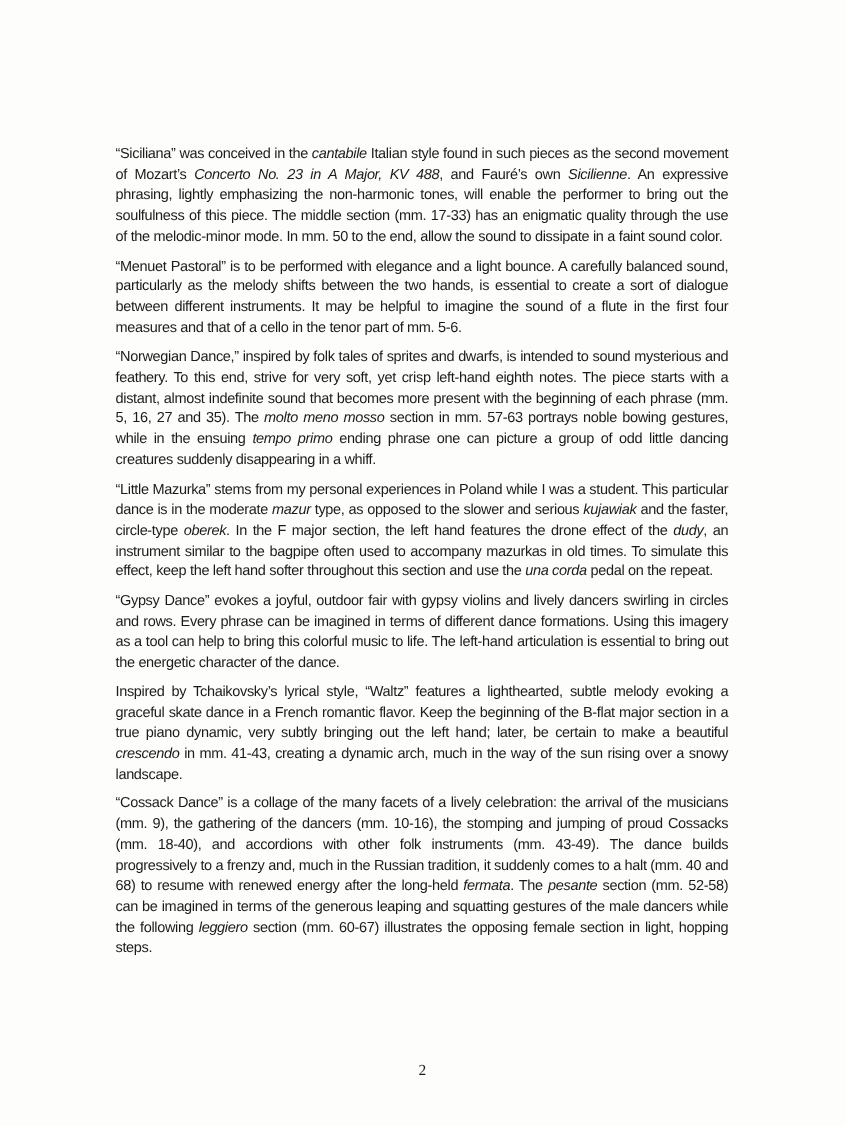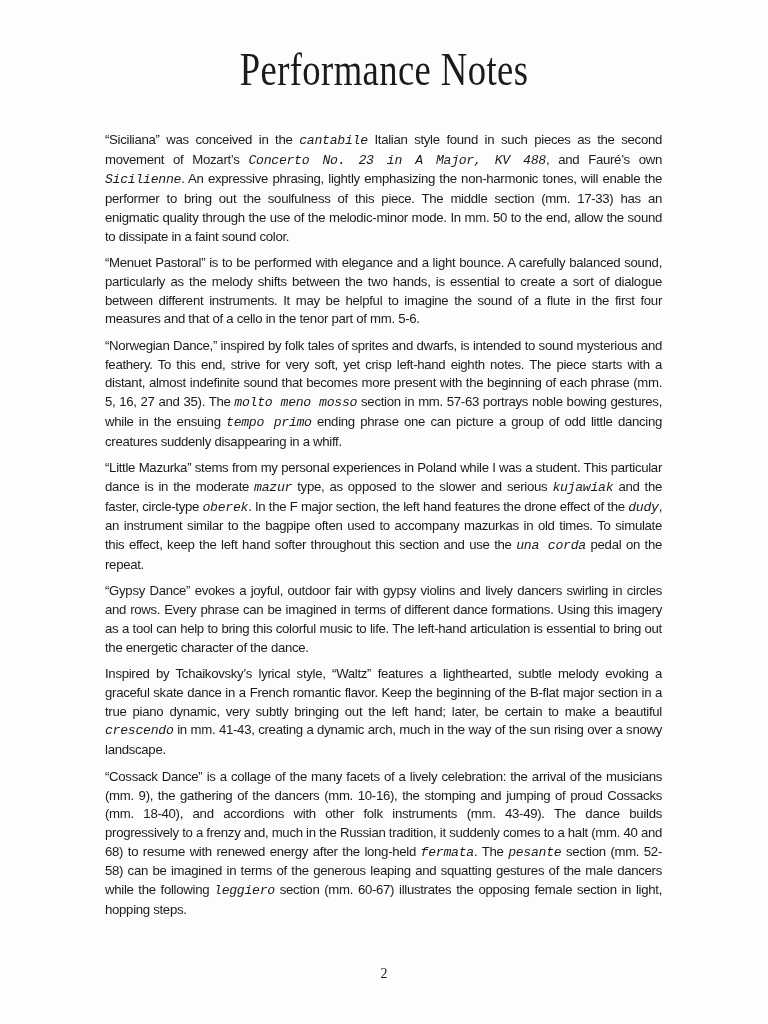--- a/index.html
+++ b/index.html
@@ -43,39 +43,35 @@
     font-size: 13.2px;
     line-height: 18.7px;
     letter-spacing: -0.3px;
     text-align: justify;
   }
   .content p {
     margin: 0 0 8px 0;
   }
   .content i {
     font-style: italic;
-    font-family: Liberation Mono, monospace;
   }
   .page-number {
     position: absolute;
     top: 966px;
     left: 0;
     width: 768px;
     text-align: center;
     font-family: "Liberation Serif", serif;
     font-size: 14px;
   }
 </style>
 </head>
 <body>
 
 <div class="page" style="background: rgb(253, 253, 252); color: rgb(27, 27, 27);">
-  <div class="title-wrap">
-    <h1 class="title">Performance Notes</h1>
-  </div>
   <div class="content">
       <p><span>“Siciliana” was conceived in the </span><i>cantabile</i><span> Italian style found in such pieces as the second movement of Mozart’s </span><i>Concerto No. 23 in A Major, KV 488</i><span>, and Fauré’s own </span><i>Sicilienne</i><span>. An expressive phrasing, lightly emphasizing the non-harmonic tones, will enable the performer to bring out the soulfulness of this piece. The middle section (mm. 17-33) has an enigmatic quality through the use of the melodic-minor mode. In mm. 50 to the end, allow the sound to dissipate in a faint sound color.</span></p>
       <p><span>“Menuet Pastoral” is to be performed with elegance and a light bounce. A carefully balanced sound, particularly as the melody shifts between the two hands, is essential to create a sort of dialogue between different instruments. It may be helpful to imagine the sound of a flute in the first four measures and that of a cello in the tenor part of mm. 5-6.</span></p>
       <p><span>“Norwegian Dance,” inspired by folk tales of sprites and dwarfs, is intended to sound mysterious and feathery. To this end, strive for very soft, yet crisp left-hand eighth notes. The piece starts with a distant, almost indefinite sound that becomes more present with the beginning of each phrase (mm. 5, 16, 27 and 35). The </span><i>molto meno mosso</i><span> section in mm. 57-63 portrays noble bowing gestures, while in the ensuing </span><i>tempo primo</i><span> ending phrase one can picture a group of odd little dancing creatures suddenly disappearing in a whiff.</span></p>
       <p><span>“Little Mazurka” stems from my personal experiences in Poland while I was a student. This particular dance is in the moderate </span><i>mazur</i><span> type, as opposed to the slower and serious </span><i>kujawiak</i><span> and the faster, circle-type </span><i>oberek</i><span>. In the F major section, the left hand features the drone effect of the </span><i>dudy</i><span>, an instrument similar to the bagpipe often used to accompany mazurkas in old times. To simulate this effect, keep the left hand softer throughout this section and use the </span><i>una corda</i><span> pedal on the repeat.</span></p>
       <p><span>“Gypsy Dance” evokes a joyful, outdoor fair with gypsy violins and lively dancers swirling in circles and rows. Every phrase can be imagined in terms of different dance formations. Using this imagery as a tool can help to bring this colorful music to life. The left-hand articulation is essential to bring out the energetic character of the dance.</span></p>
       <p><span>Inspired by Tchaikovsky’s lyrical style, “Waltz” features a lighthearted, subtle melody evoking a graceful skate dance in a French romantic flavor. Keep the beginning of the B-flat major section in a true piano dynamic, very subtly bringing out the left hand; later, be certain to make a beautiful </span><i>crescendo</i><span> in mm. 41-43, creating a dynamic arch, much in the way of the sun rising over a snowy landscape.</span></p>
       <p><span>“Cossack Dance” is a collage of the many facets of a lively celebration: the arrival of the musicians (mm. 9), the gathering of the dancers (mm. 10-16), the stomping and jumping of proud Cossacks (mm. 18-40), and accordions with other folk instruments (mm. 43-49). The dance builds progressively to a frenzy and, much in the Russian tradition, it suddenly comes to a halt (mm. 40 and 68) to resume with renewed energy after the long-held </span><i>fermata</i><span>. The </span><i>pesante</i><span> section (mm. 52-58) can be imagined in terms of the generous leaping and squatting gestures of the male dancers while the following </span><i>leggiero</i><span> section (mm. 60-67) illustrates the opposing female section in light, hopping steps.</span></p>
     </div>
   <div class="page-number">2</div>

